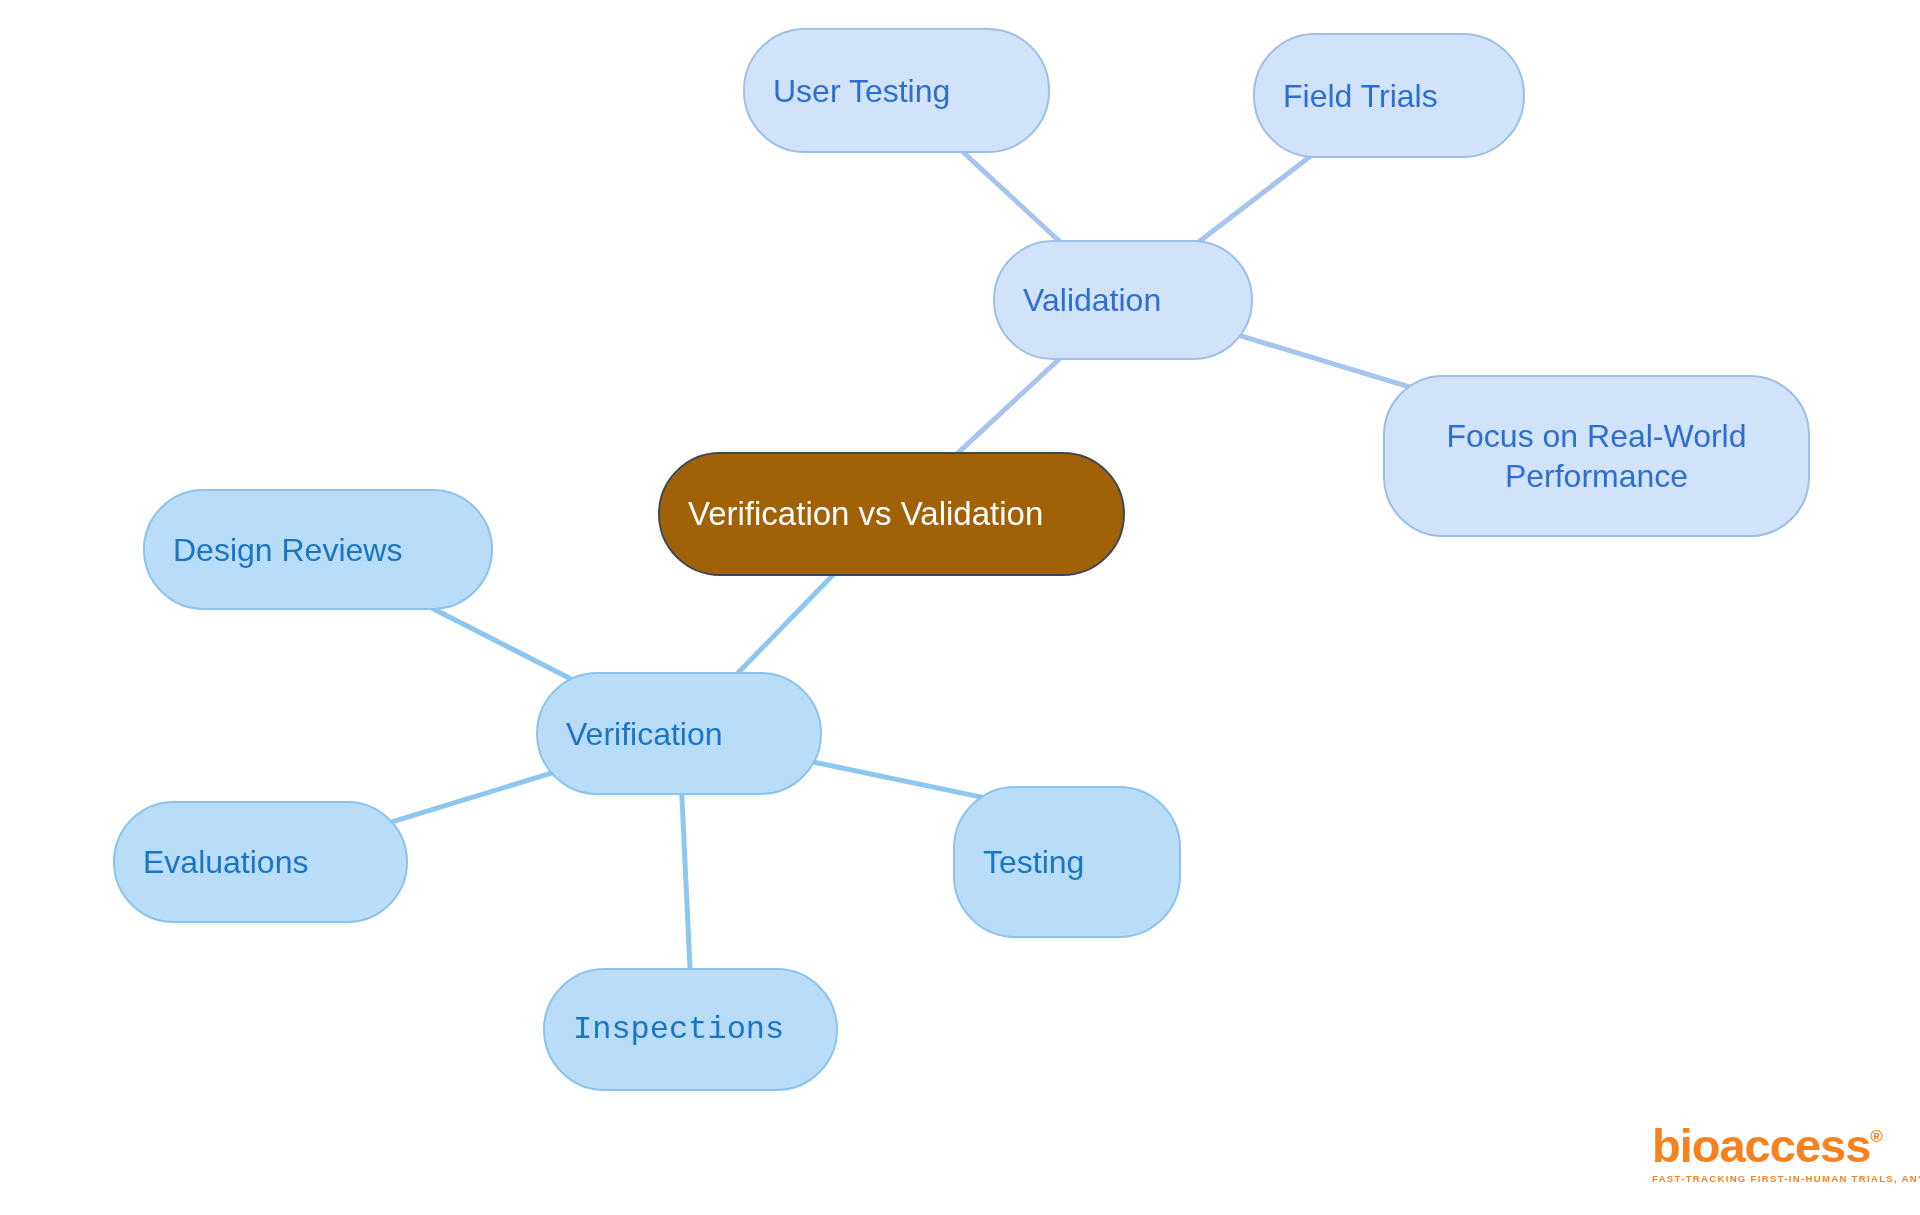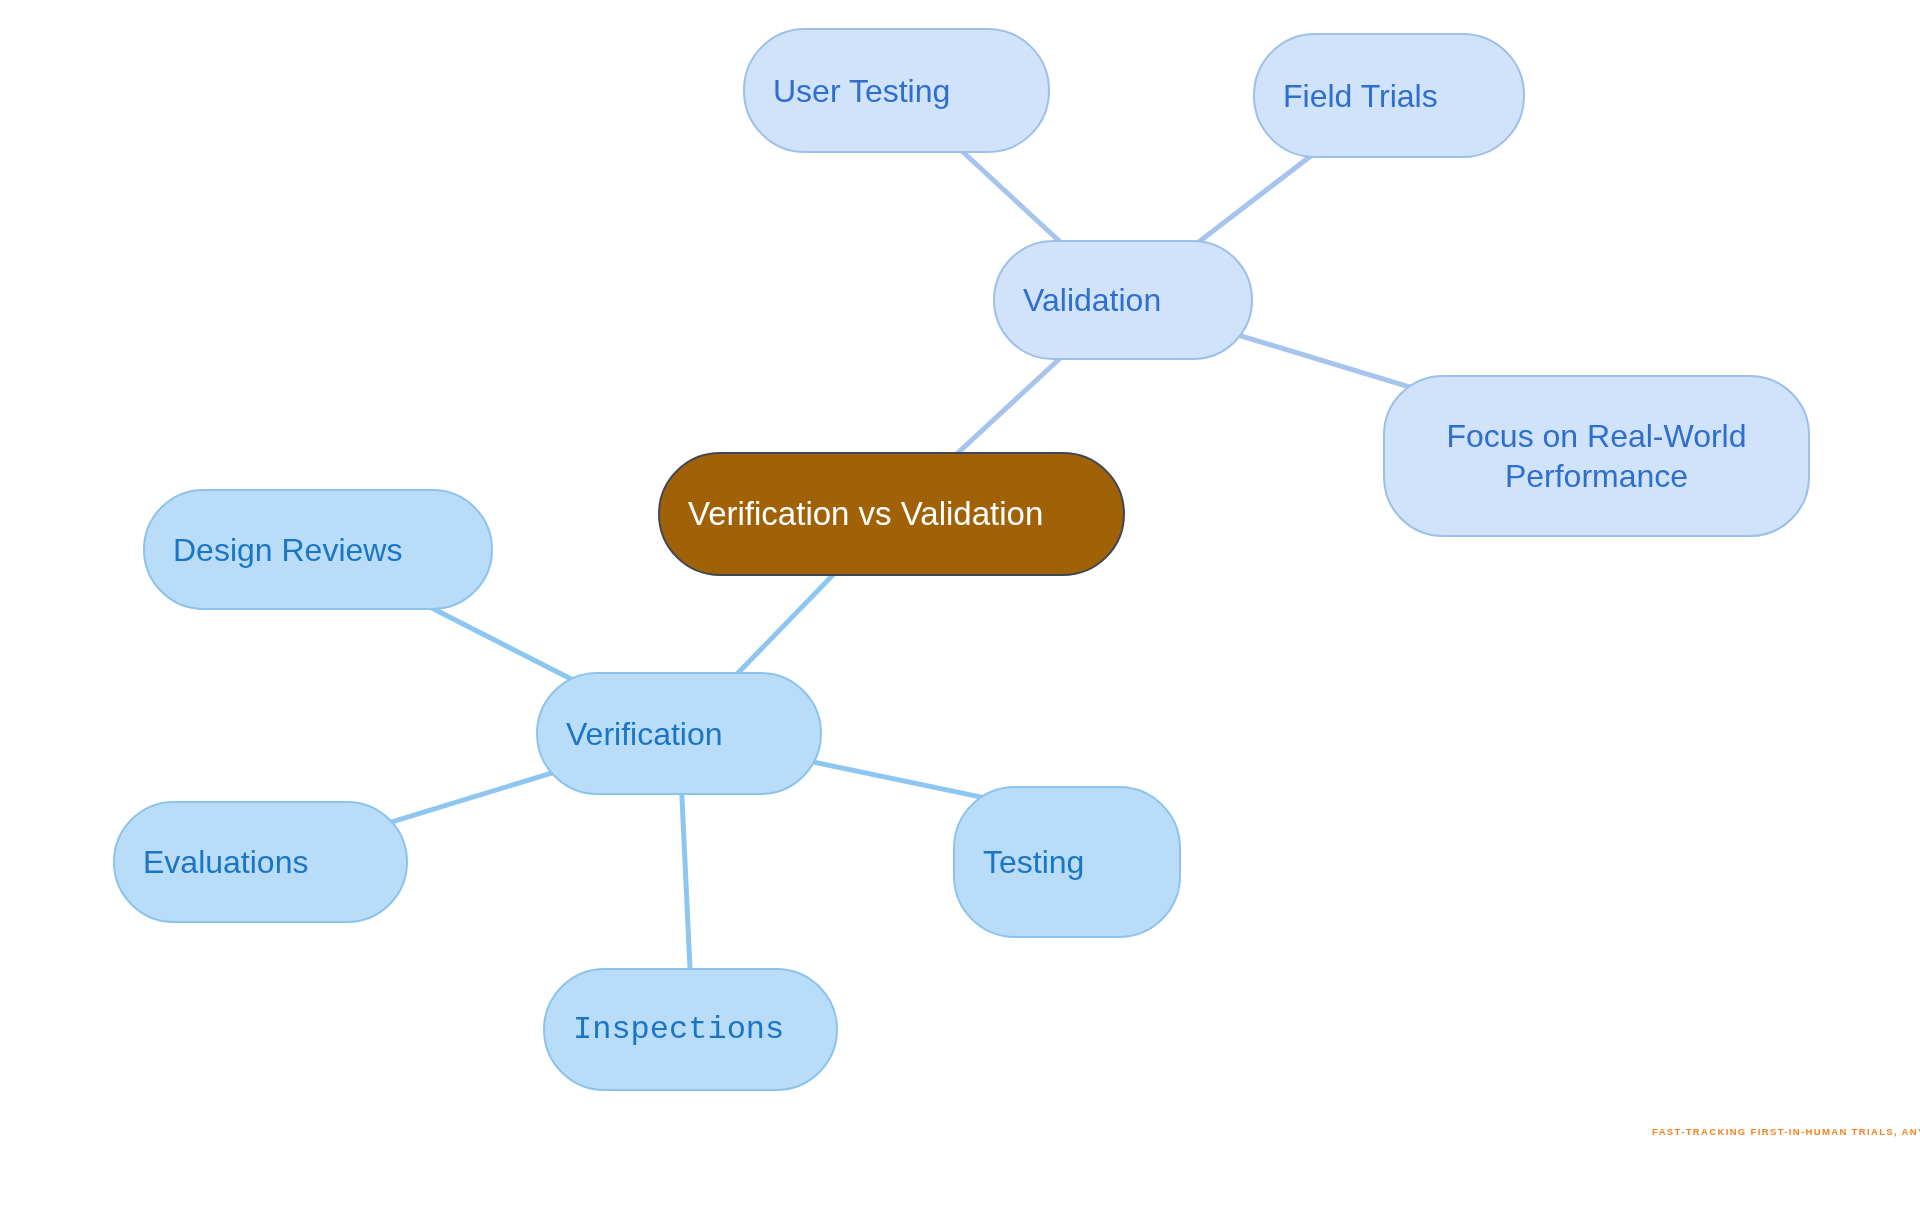--- a/index.html
+++ b/index.html
@@ -132,16 +132,17 @@
 
   <div class="node node-ver" style="left:543px; top:968px; width:295px; height:123px;font-family:Liberation Mono, monospace;">
     <span>Inspections</span>
   </div>
 
   <div class="node node-ver" style="left:953px; top:786px; width:228px; height:152px;">
     <span>Testing</span>
   </div>
 
   <div class="logo">
+    <div class="logo-word"><span>bioaccess</span><sup class="logo-reg">®</sup></div>
     <div class="logo-tagline">FAST-TRACKING FIRST-IN-HUMAN TRIALS, ANYWHERE</div>
   </div>
 
 </div>
 
 </body></html>

